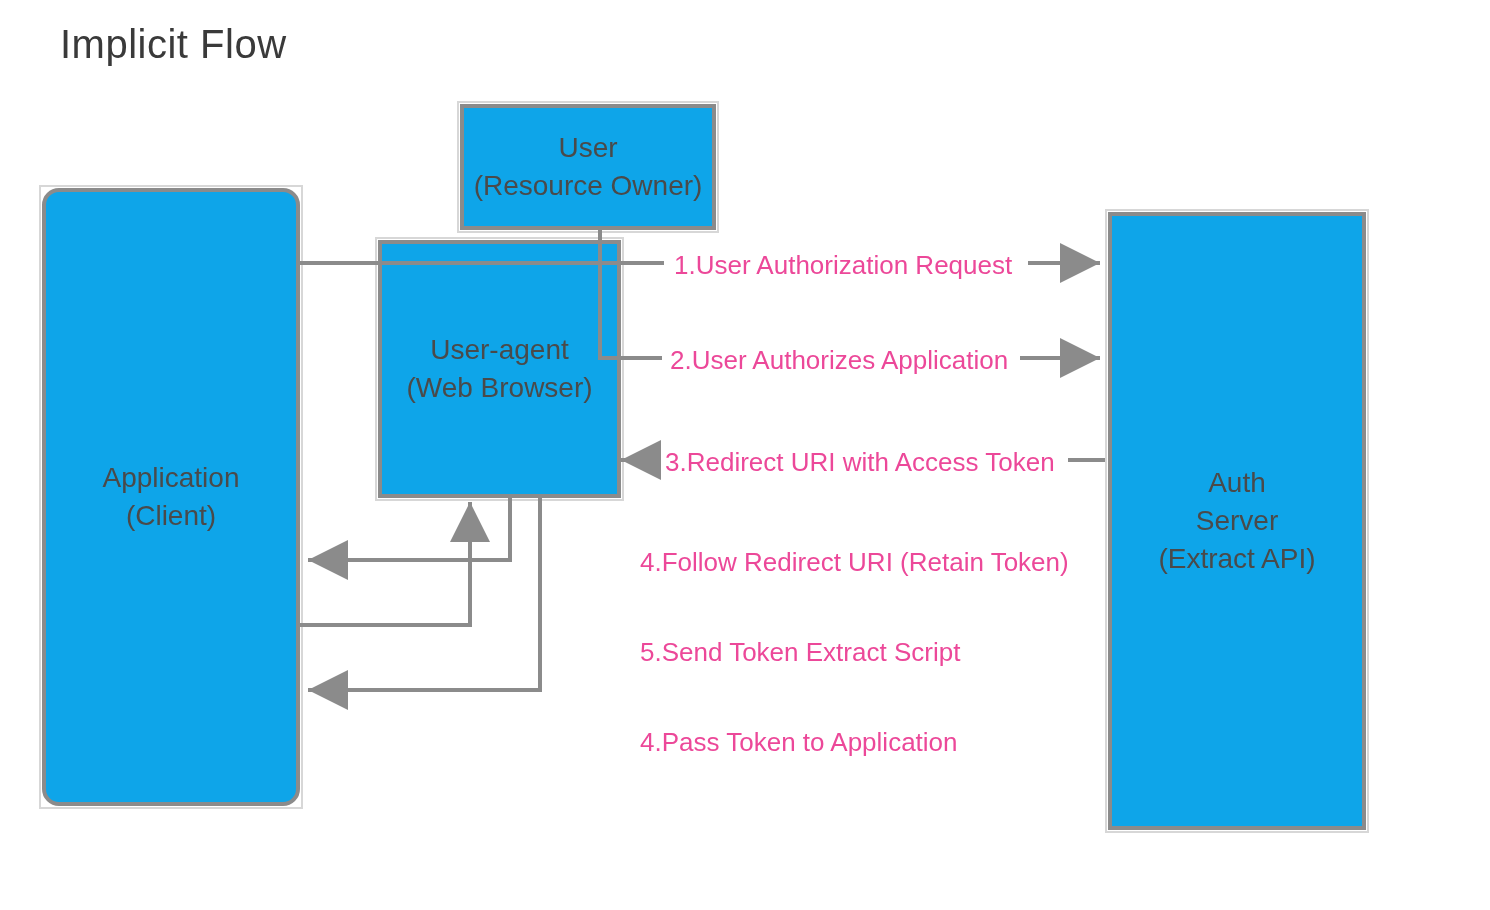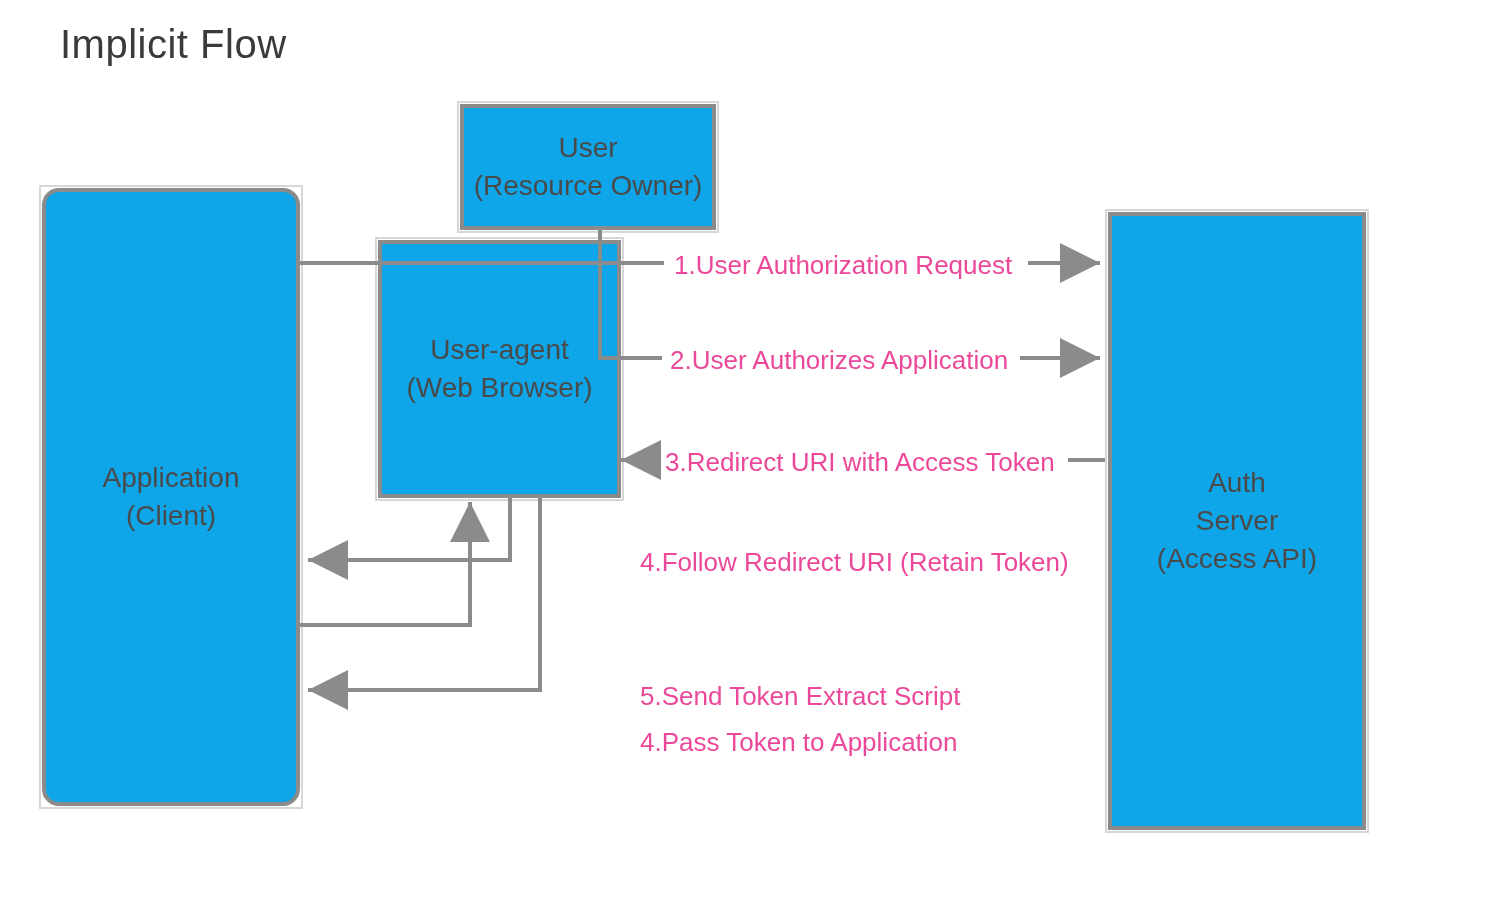--- a/index.html
+++ b/index.html
@@ -88,32 +88,32 @@
   </div>
 
   <div class="box" style="left:460px; top:104px; width:248px; height:118px;">
     <span>User</span>
     <span>(Resource Owner)</span>
   </div>
 
   <div class="box" style="left:1108px; top:200px; width:250px; height:610px;margin-top:12px;">
     <span>Auth</span>
     <span>Server</span>
-    <span>(Access API)</span>
+    <span>(Extract API)</span>
   </div>
 
   <div class="step-label" style="left:674px; top:250px;">1.User Authorization Request</div>
 
   <div class="step-label" style="left:670px; top:345px;">2.User Authorizes Application</div>
 
   <div class="step-label" style="left:665px; top:447px;">3.Redirect URI with Access Token</div>
 
   <div class="step-label" style="left:640px; top:547px;">4.Follow Redirect URI (Retain Token)</div>
 
-  <div class="step-label" style="left:640px; top:637px;margin-top:44px;">5.Send Token Extract Script</div>
+  <div class="step-label" style="left:640px; top:637px;">5.Send Token Extract Script</div>
 
   <div class="step-label" style="left:640px; top:727px;">4.Pass Token to Application</div>
 
   <svg class="connectors">
     <defs>
 
       <marker id="arrR" markerWidth="12" markerHeight="12" refX="10" refY="5" orient="auto">
         <path class="arrowhead" d="M0,0 L10,5 L0,10 Z"></path>
       </marker>
 

